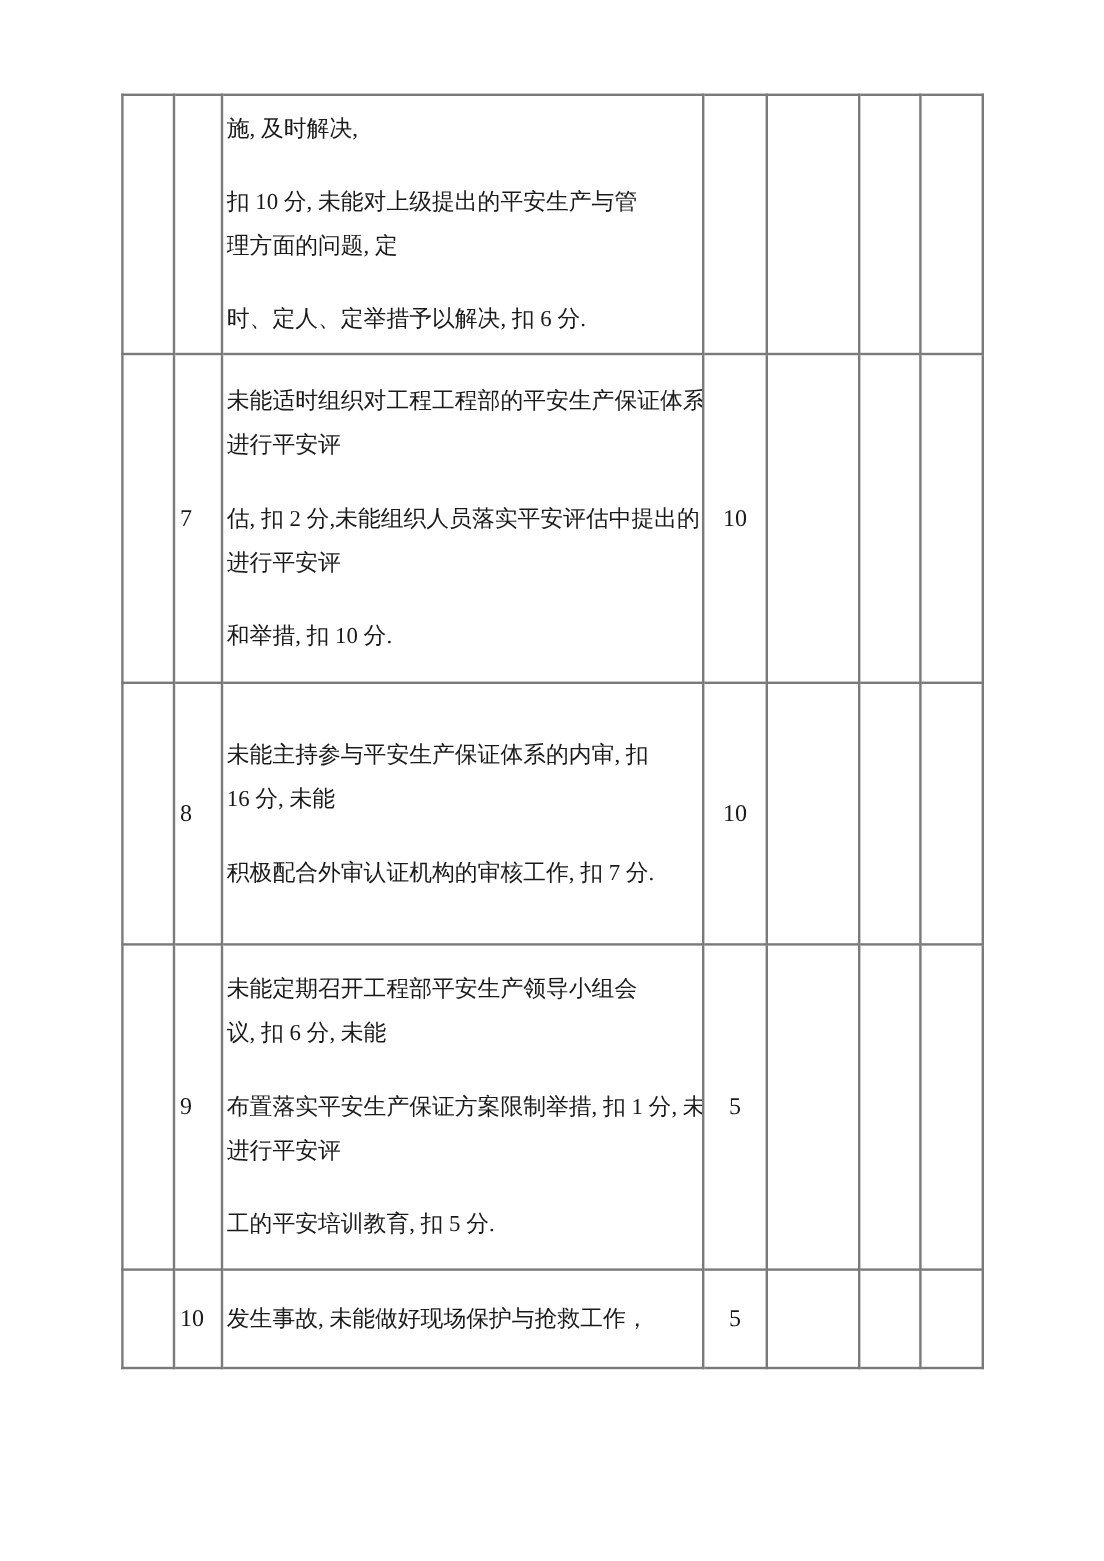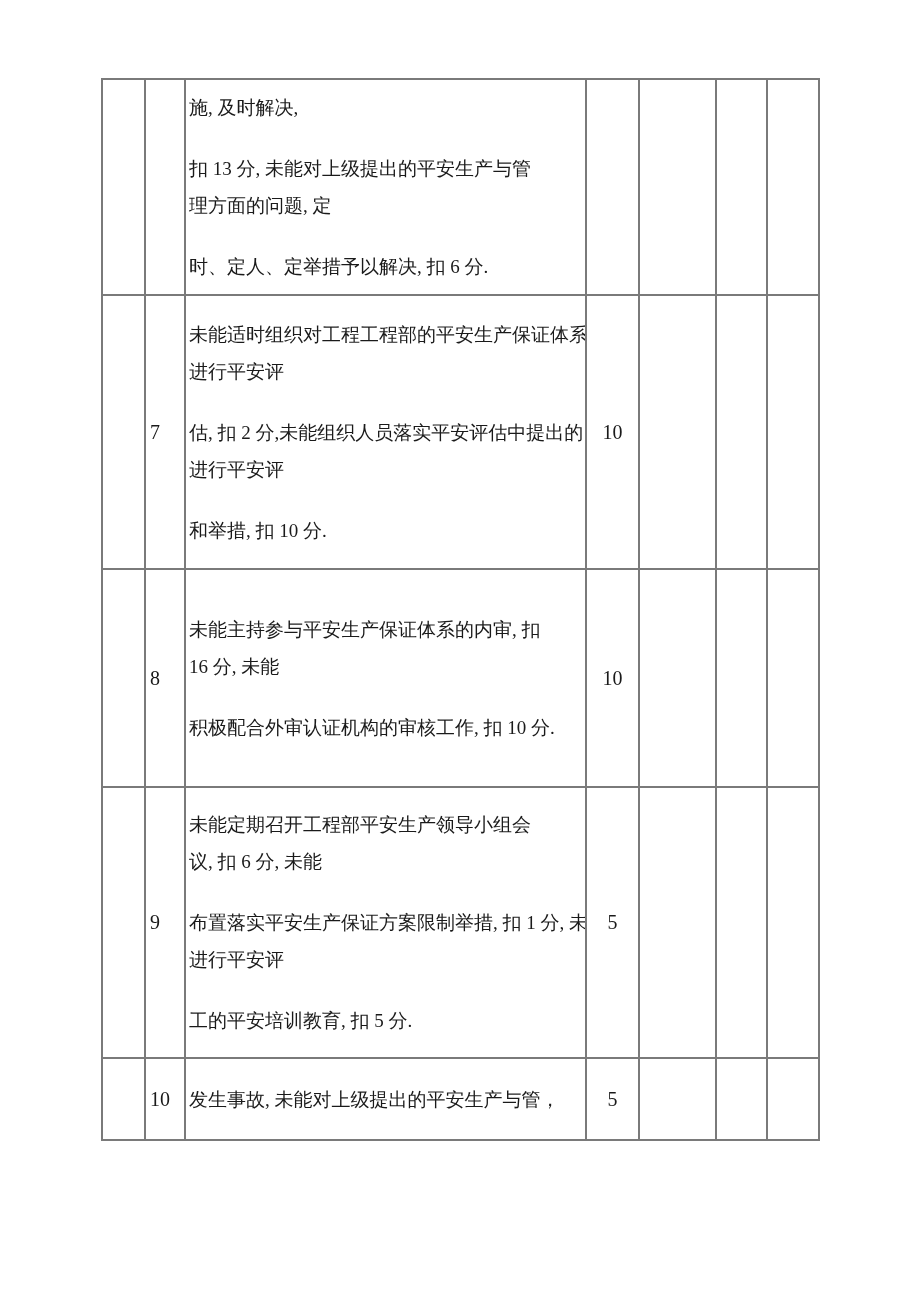--- a/index.html
+++ b/index.html
@@ -74,21 +74,21 @@
       <col style="width:52px">
     </colgroup>
 
     <tbody>
         <tr class="rA">
       <td class="c"></td>
       <td class="c num-cell"><span></span></td>
       <td class="c text-cell">
         <div class="tl">施, 及时解决,</div>
         <div class="gap"></div>
-        <div class="tl">扣 13 分, 未能对上级提出的平安生产与管</div>
+        <div class="tl">扣 10 分, 未能对上级提出的平安生产与管</div>
         <div class="tl">理方面的问题, 定</div>
         <div class="gap"></div>
         <div class="tl">时、定人、定举措予以解决, 扣 6 分.</div>
       </td>
       <td class="c score-cell"><span></span></td>
       <td class="c"></td>
       <td class="c"></td>
       <td class="c"></td>
     </tr>
 
@@ -110,21 +110,21 @@
       <td class="c"></td>
     </tr>
 
     <tr class="rC">
       <td class="c"></td>
       <td class="c num-cell"><span>8</span></td>
       <td class="c text-cell">
         <div class="tl">未能主持参与平安生产保证体系的内审, 扣</div>
         <div class="tl">16 分, 未能</div>
         <div class="gap"></div>
-        <div class="tl">积极配合外审认证机构的审核工作, 扣 10 分.</div>
+        <div class="tl">积极配合外审认证机构的审核工作, 扣 7 分.</div>
       </td>
       <td class="c score-cell"><span>10</span></td>
       <td class="c"></td>
       <td class="c"></td>
       <td class="c"></td>
     </tr>
 
     <tr class="rD">
       <td class="c"></td>
       <td class="c num-cell"><span>9</span></td>
@@ -140,21 +140,21 @@
       <td class="c score-cell"><span>5</span></td>
       <td class="c"></td>
       <td class="c"></td>
       <td class="c"></td>
     </tr>
 
     <tr class="rE">
       <td class="c"></td>
       <td class="c num-cell"><span>10</span></td>
       <td class="c text-cell">
-        <div class="tl">发生事故, 未能对上级提出的平安生产与管，</div>
+        <div class="tl">发生事故, 未能做好现场保护与抢救工作，</div>
       </td>
       <td class="c score-cell"><span>5</span></td>
       <td class="c"></td>
       <td class="c"></td>
       <td class="c"></td>
     </tr>
   </tbody>
     </table>
 </div>
 

